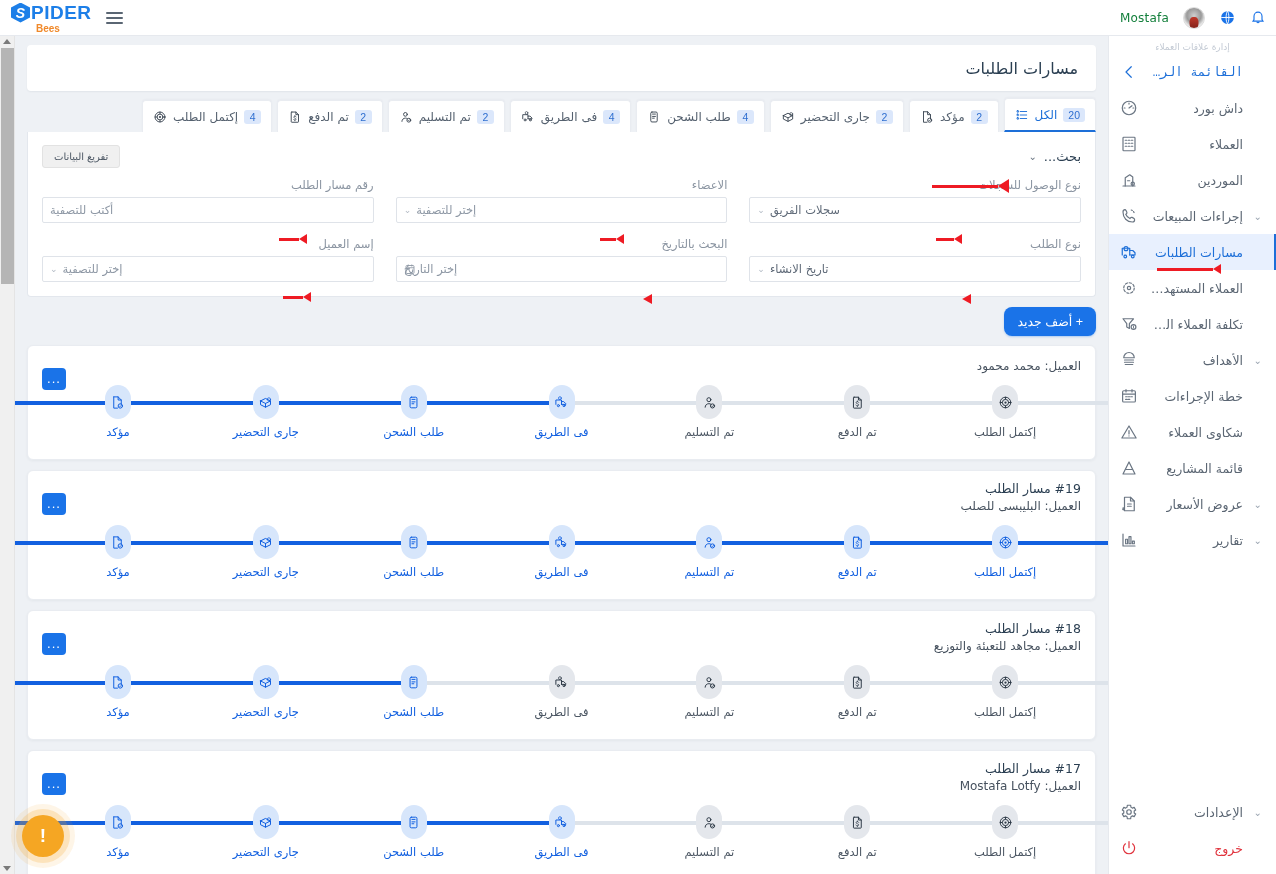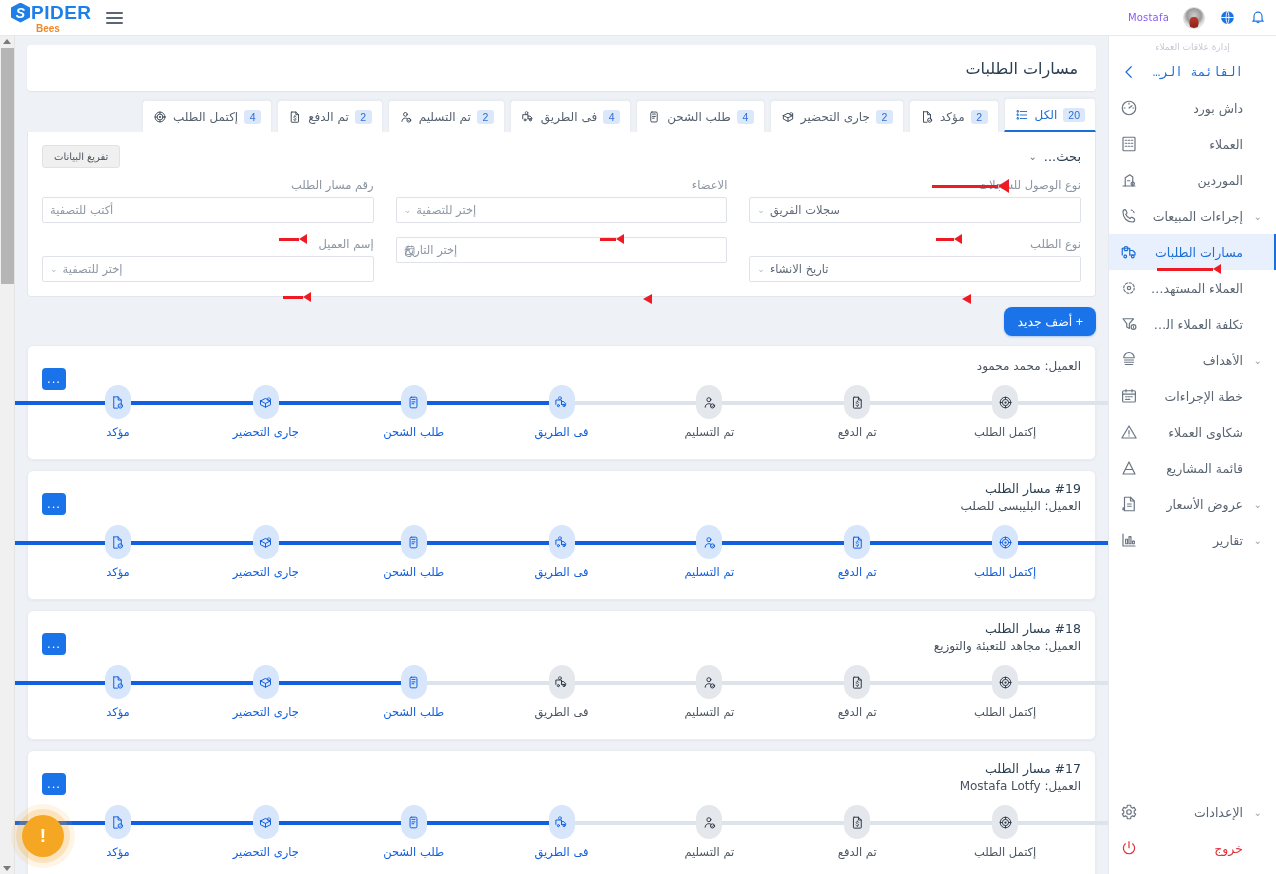--- a/index.html
+++ b/index.html
@@ -16,21 +16,21 @@
   #app { position: relative; width: 1276px; height: 874px; overflow: hidden; }
 
   
   .topbar {
     position: absolute; top: 0; left: 0; width: 1276px; height: 36px;
     background: #ffffff; border-bottom: 1px solid #e6e9ee;
     display: flex; align-items: center; justify-content: space-between;
     padding: 0 10px; z-index: 40;
   }
   .topbar-left { display: flex; align-items: center; gap: 14px; direction: ltr; padding-left: 10px; }
-  .user-name { font-size: 10px; color: #8b5cf6; letter-spacing: .2px; text-align: right; }
+  .user-name { font-size: 12px; color: #15803d; letter-spacing: .2px; text-align: right; }
   .avatar {
     width: 22px; height: 22px; border-radius: 50%;
     background: radial-gradient(circle at 50% 38%, #cfcfcf 0%, #9a9a9a 45%, #e8e8e8 70%, #f2f2f2 100%);
     position: relative; overflow: hidden; border: 1px solid #ddd;
   }
   .avatar::after {
     content: ""; position: absolute; left: 50%; top: 45%; transform: translateX(-50%);
     width: 9px; height: 12px; border-radius: 40% 40% 45% 45%;
     background: linear-gradient(180deg,#c0392b 0%, #7d2018 100%);
   }
@@ -594,20 +594,21 @@
    </div>
           <div class="field">
      <label>نوع الطلب</label>
      <div class="ctrl">
        <span class="caret">⌄</span>
        <span class="val filled">تاريخ الانشاء</span>
 
      </div>
    </div>
           <div class="field">
+     <label>البحث بالتاريخ</label>
      <div class="ctrl">
 
        <span class="val">إختر التاريخ</span>
        <span class="cal">
                 <svg xmlns="http://www.w3.org/2000/svg" width="12" height="12" viewBox="0 0 24 24" fill="none" stroke="#8e98a5" stroke-width="1.8">
                   <rect x="4" y="5" width="16" height="16" rx="2"></rect>
                   <path d="M4 9.5h16M8.5 3v4M15.5 3v4"></path>
                 </svg>
               </span>
      </div>

